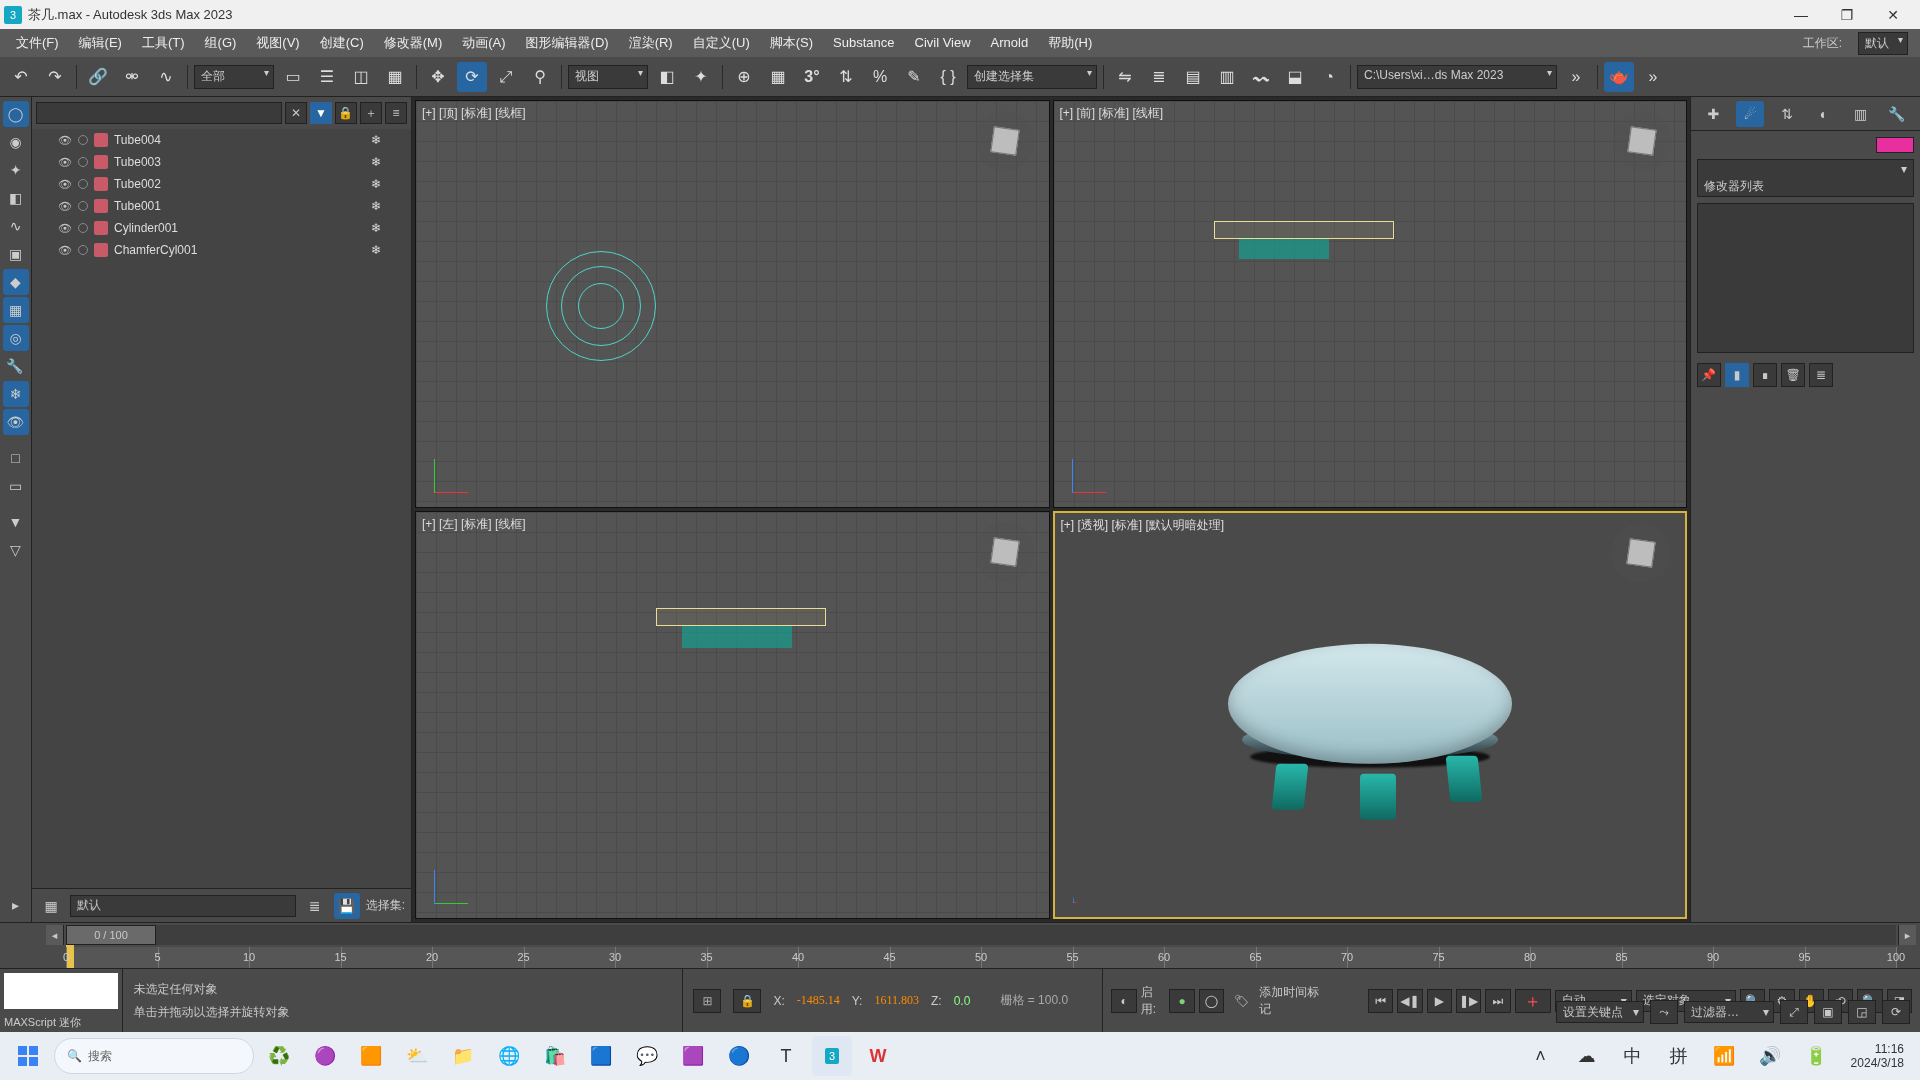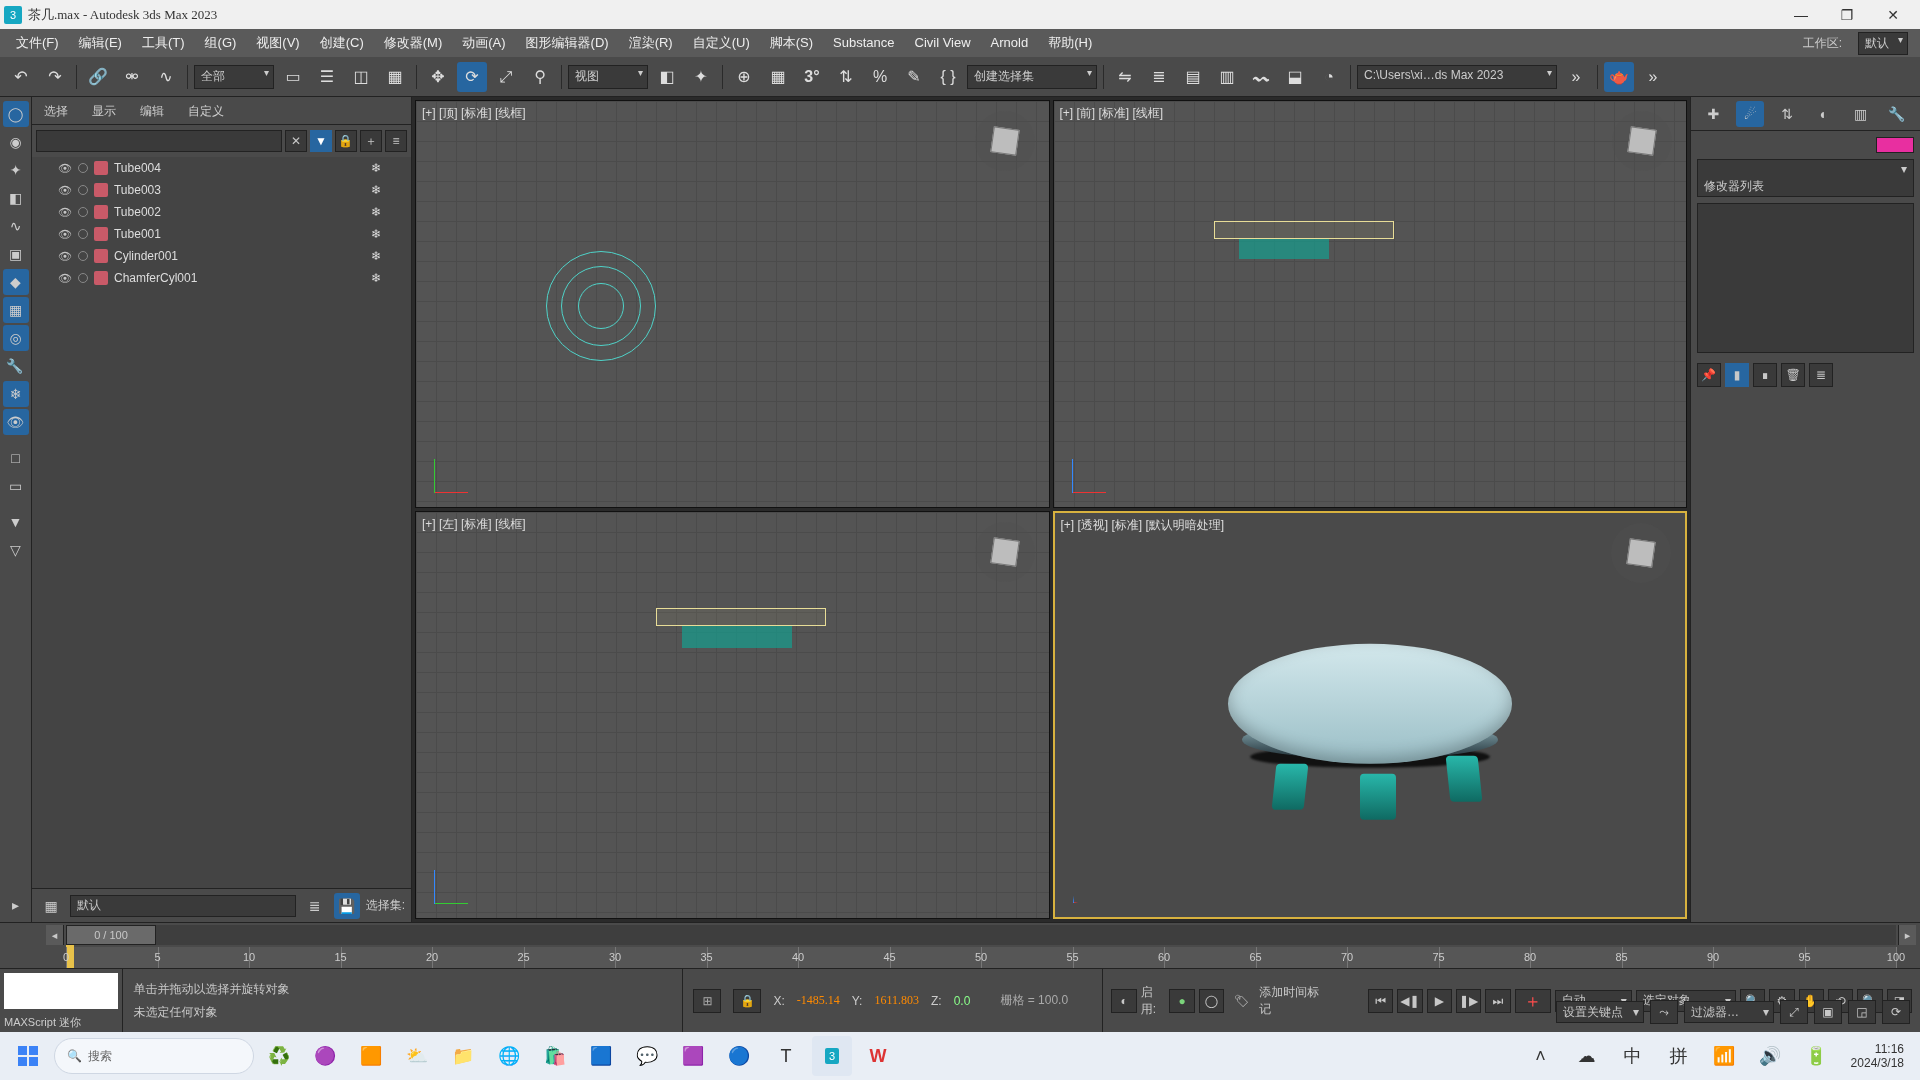--- a/index.html
+++ b/index.html
@@ -1,21 +1,21 @@
 <!DOCTYPE html>
 <html><head>
 <meta charset="utf-8">
 <style>
 * { margin:0; padding:0; box-sizing:border-box; font-family:"Microsoft YaHei",Arial,sans-serif; }
 body { width:1920px; height:1080px; background:#2a2a2a; color:#c8c8c8; font-size:12px; overflow:hidden; user-select:none; }
 
 
 #titlebar { height:29px; background:#f0f0f0; color:#333; display:flex; align-items:center; padding:0 4px; }
 #titlebar .t-icon { width:18px;height:18px;background:#16a7c2;color:#fff;font-size:11px;display:flex;align-items:center;justify-content:center;margin-right:6px;border-radius:2px; }
-#titlebar .t-title { flex:1; font-size:13px;font-family:Liberation Serif, serif; }
+#titlebar .t-title { flex:1; font-size:13px; }
 #titlebar .t-btn { width:46px;height:29px;display:flex;align-items:center;justify-content:center;font-size:14px;color:#333; }
 
 
 #menubar { height:28px; background:#5a5a5a; display:flex; align-items:center; padding:0 6px; }
 #menubar .m-item { padding:0 10px; line-height:28px; font-size:13px; color:#eee; white-space:nowrap;text-align:center;}
 #menubar .spacer{flex:1;}
 #menubar .ws-label{color:#ccc;font-size:12px;margin-right:16px;}
 #menubar .ws-dd{background:#3a3a3a;border:1px solid #222;color:#ccc;padding:2px 18px 2px 6px;position:relative;margin-right:6px;}
 #menubar .ws-dd::after{content:"▾";position:absolute;right:4px;top:1px;font-size:10px;}
 
@@ -240,26 +240,20 @@
     <div class="lt-btn">□</div>
     <div class="lt-btn">▭</div>
     <div class="lt-sep"></div>
     <div class="lt-btn">▼</div>
     <div class="lt-btn">▽</div>
     <div style="flex:1"></div>
     <div class="lt-btn">▸</div>
   </div>
 
   <div id="scene-exp">
-    <div class="se-tabs">
-      <div class="se-tab">选择</div>
-      <div class="se-tab">显示</div>
-      <div class="se-tab">编辑</div>
-      <div class="se-tab">自定义</div>
-    </div>
     <div class="se-search">
       <input class="se-input" style="">
       <div class="se-small">✕</div>
       <div class="se-small blue">▼</div>
       <div class="se-small">🔒</div>
       <div class="se-small">＋</div>
       <div class="se-small">≡</div>
     </div>
     <div class="se-list">
       <div class="se-row">
@@ -452,22 +446,22 @@
       <div class="tl-num" style="left: 100%;">100</div>
     </div>
 </div>
 
 <div id="status">
   <div class="st-script">
     <div class="st-sc-in"></div>
     <div class="st-sc-lab">MAXScript 迷你</div>
   </div>
   <div class="st-mid">
+    <div>未选定任何对象</div>
     <div>单击并拖动以选择并旋转对象</div>
-    <div>未选定任何对象</div>
   </div>
   <div class="st-coords">
     <div class="pb">⊞</div>
     <div class="pb">🔒</div>
     <label>X:</label>
       <span class="val">-1485.14</span>
     <label>Y:</label>
       <span class="val">1611.803</span>
     <label>Z:</label>
       <span class="valz">0.0</span>

